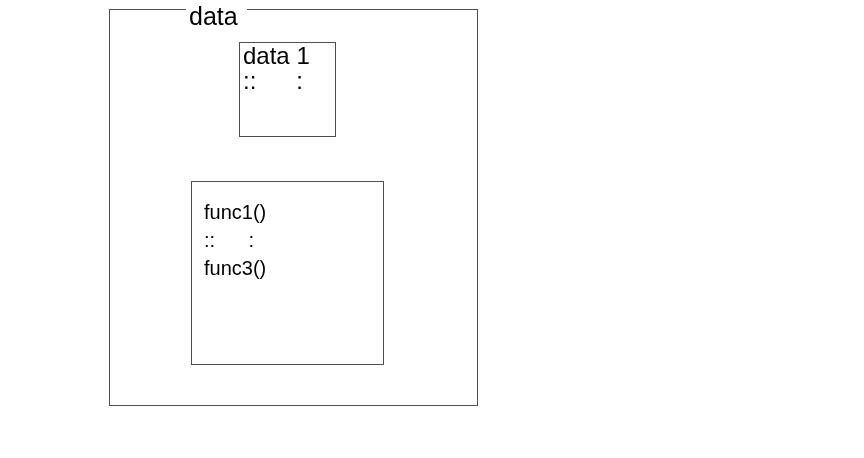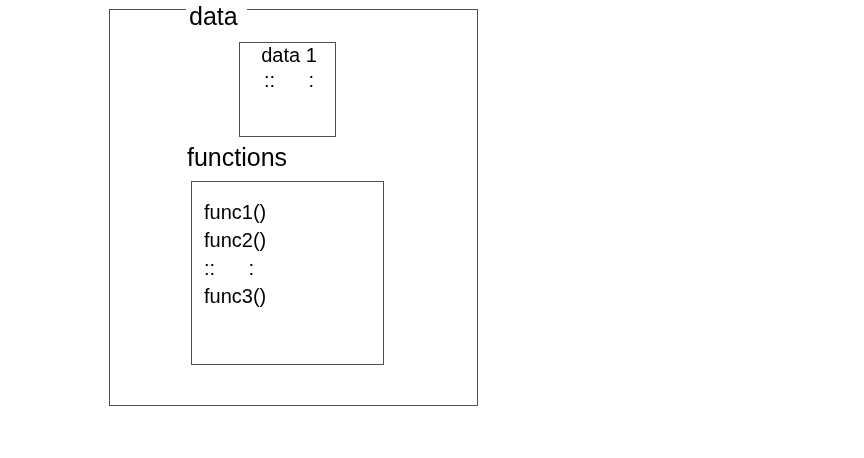--- a/index.html
+++ b/index.html
@@ -44,23 +44,22 @@
   .functions-label {
     left: 187px;
     top: 144px;
   }
   .data-box {
     left: 239px;
     top: 42px;
     width: 97px;
     height: 95px;
     padding: 0 0 0 3px;
-    font-size: 20px;
+    font-size: 24px;
     line-height: 25px;
-    text-align: center;
   }
   .functions-box {
     left: 191px;
     top: 181px;
     width: 193px;
     height: 184px;
     padding: 16px 0 0 12px;
     font-size: 20px;
     line-height: 28px;
   }
@@ -75,22 +74,20 @@
 
   <div class="box outer-box"></div>
 
   <div class="label data-label">data</div>
 
   <div class="box data-box">
     <div class="line">data 1</div>
     <div class="line">::      :</div>
   </div>
 
-  <div class="label functions-label">functions</div>
 
   <div class="box functions-box">
     <div class="line">func1()</div>
-    <div class="line">func2()</div>
     <div class="line">::      :</div>
     <div class="line">func3()</div>
   </div>
 
 </div>
 
 </body></html>

